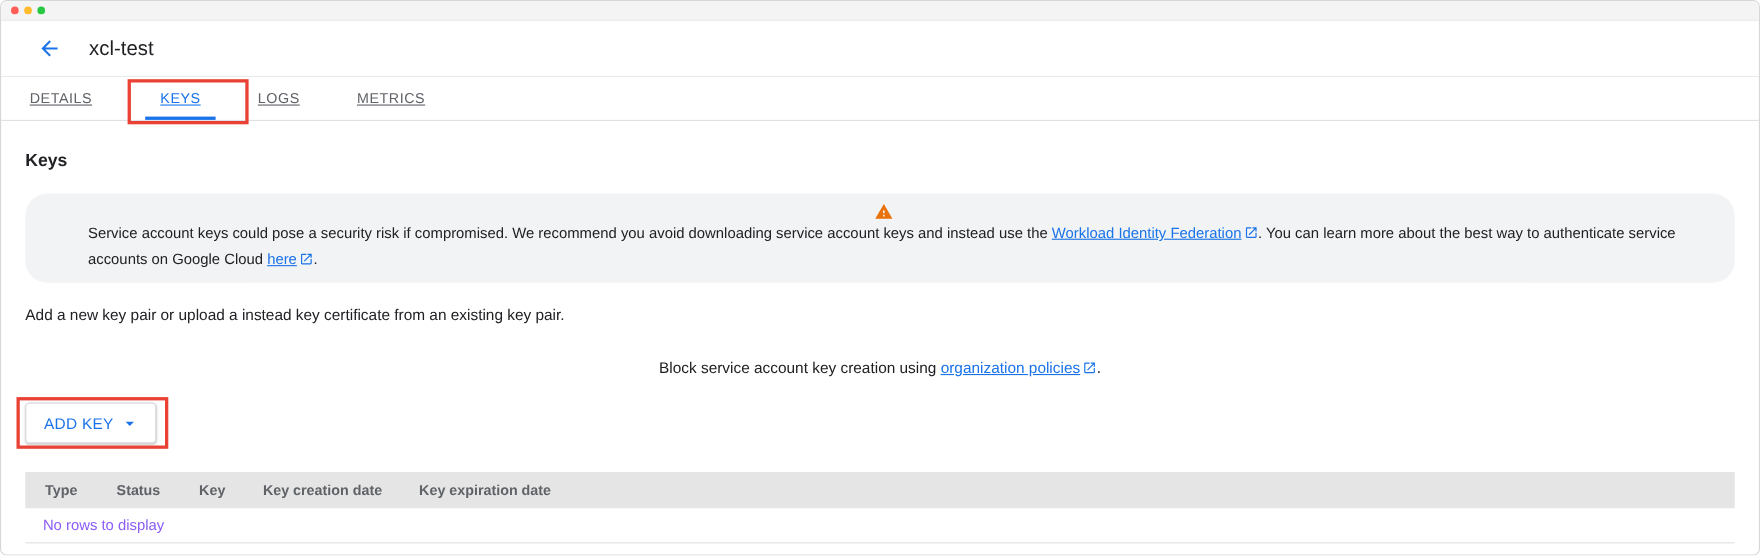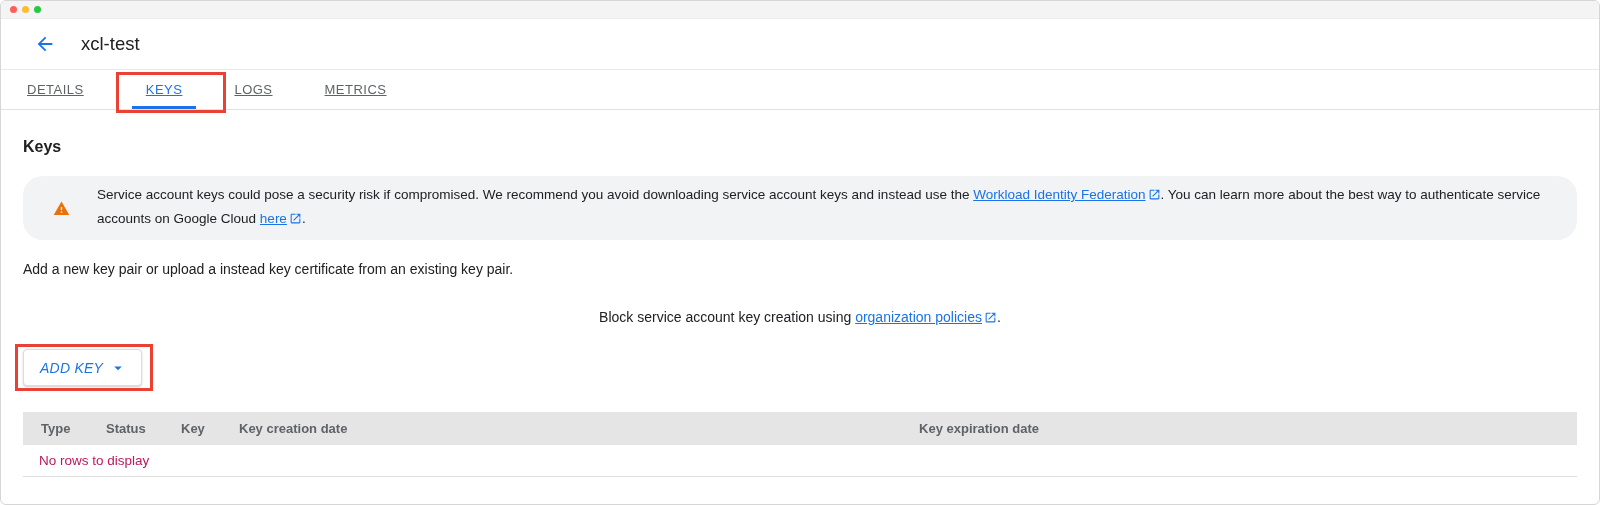--- a/index.html
+++ b/index.html
@@ -98,20 +98,21 @@
     color: #202124;
   }
   .warning-banner {
     margin-top: 20px;
     min-height: 60px;
     background: #f1f3f4;
     border-radius: 20px;
     display: flex;
     align-items: center;
     padding: 8px 24px 8px 30px;
+    flex-direction: column;
   }
   .warning-icon-wrap { flex: 0 0 auto; display: flex; }
   .banner-text {
     margin-left: 27px;
     font-size: 13.5px;
     line-height: 22px;
     color: #202124;
   }
   a.link, .link {
     color: #1a73e8;
@@ -137,21 +138,20 @@
     border-radius: 4px;
     box-shadow: 0 1px 2px rgba(60,64,67,0.25);
     display: inline-flex;
     align-items: center;
     cursor: pointer;
     font-family: "Liberation Sans", "DejaVu Sans", sans-serif;
     font-size: 14px;
     font-weight: 500;
     letter-spacing: 0.25px;
     color: #1a73e8;
-    font-style: italic;
   }
   .addkey-btn .caret { margin-left: 6px; display: flex; }
   .annotation-box-btn {
     position: absolute;
     left: -8px; top: -5px; right: -11px; bottom: -5px;
     border: 3px solid #e94235;
     pointer-events: none;
     z-index: 5;
   }
 
@@ -164,27 +164,27 @@
     background: #e5e5e5;
     padding-left: 18px;
     color: #5f6368;
     font-weight: 700;
   }
   .th { flex: 0 0 auto; }
   .th.c1 { width: 65px; }
   .th.c2 { width: 75px; }
   .th.c3 { width: 58px; }
   .th.c4 { width: 142px; }
-  .th.c5 { flex: 1 1 auto; text-align: center; }
+  .th.c5 { flex: 1 1 auto; }
   .empty-row {
     height: 32px;
     line-height: 32px;
     padding-left: 16px;
     border-bottom: 1px solid #e0e0e0;
-    color: #be185d;
+    color: #8b5cf6;
     font-size: 13.5px;
   }
 </style>
 </head>
 <body>
 
 <div class="window">
 
   <div class="titlebar">
     <span class="dot red"></span>

